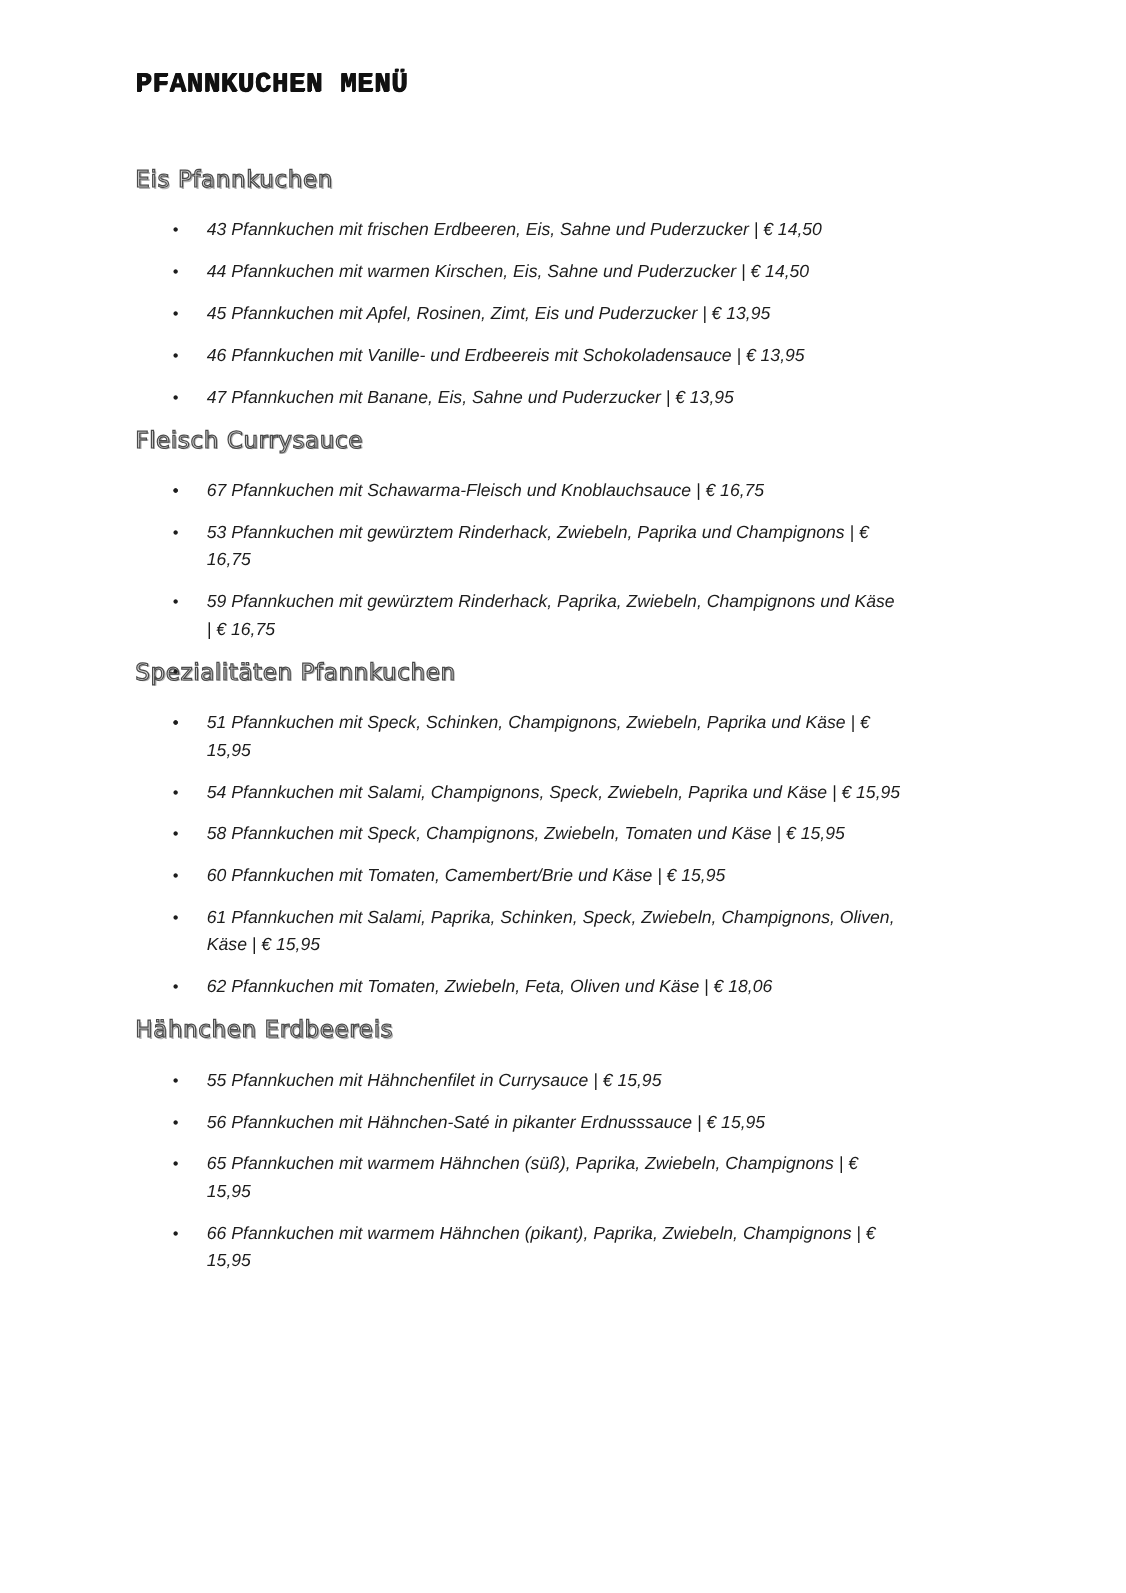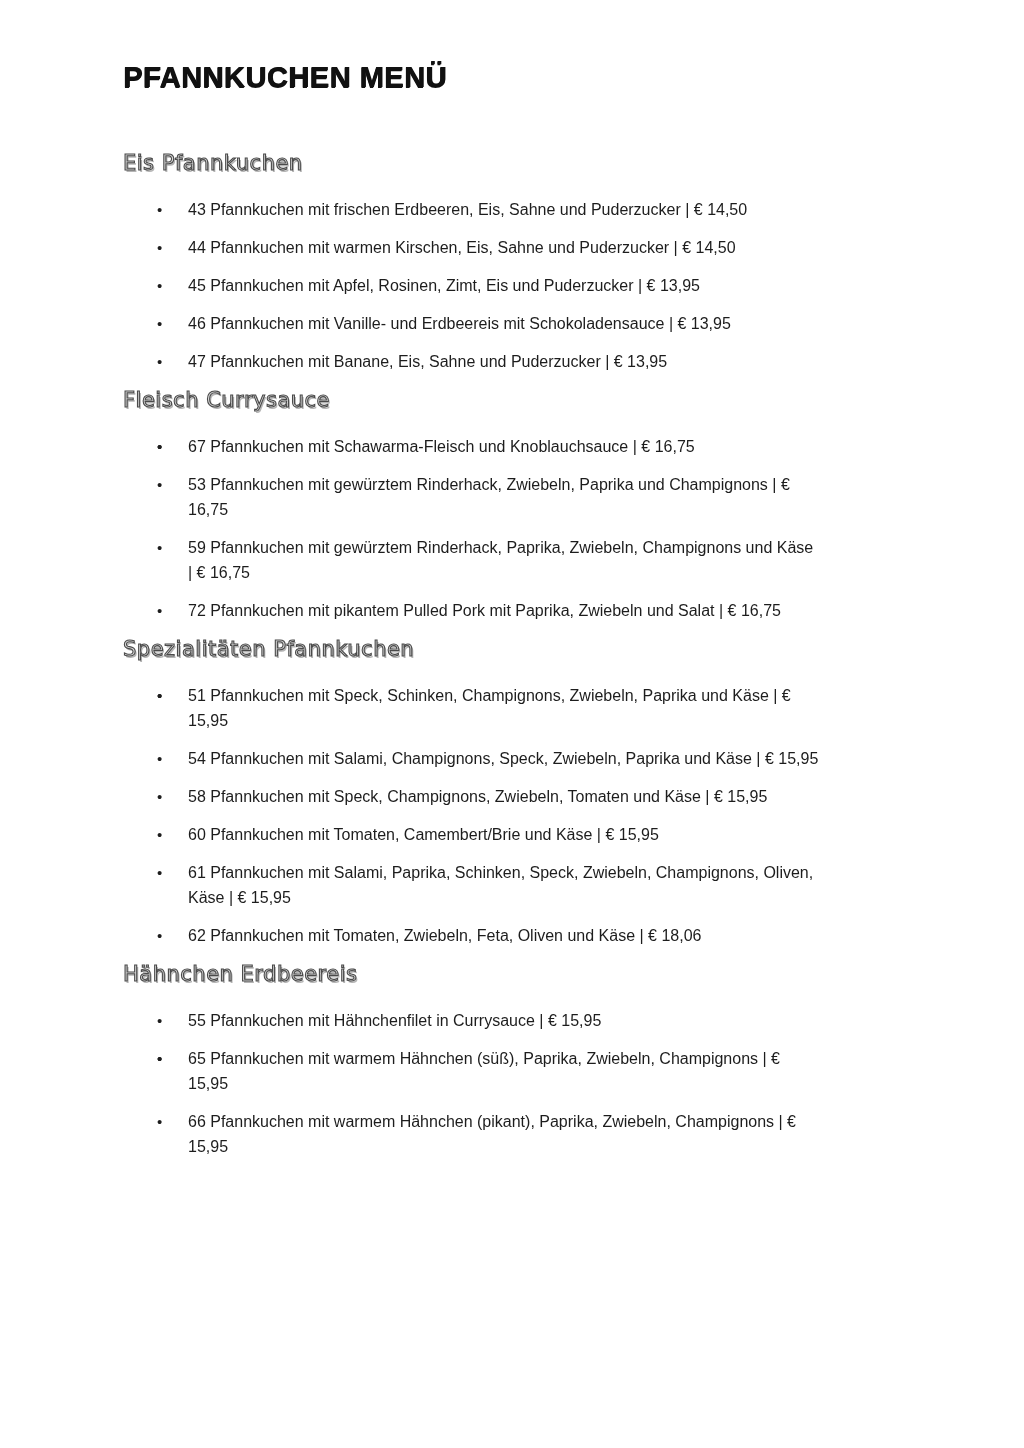--- a/index.html
+++ b/index.html
@@ -14,22 +14,22 @@
   .page {
     width: 1024px;
     min-height: 1448px;
     background: var(--bg);
     padding: 58px 114px 40px 123px;
     font-family: "Liberation Sans", sans-serif;
     color: var(--text);
   }
   h1.page-title {
     margin: 0 0 54px 0;
-    font-family: Liberation Sans, sans-serif;
-    font-size: 29px;
+    font-family: Liberation Mono, monospace;
+    font-size: 25px;
     line-height: 38px;
     font-weight: 800;
     letter-spacing: 0.5px;
     color: var(--title);
     text-shadow: 0.8px 0 0 var(--title), 0 0.5px 0 var(--title);
   }
   h2.section-heading {
     margin: 4px 0 21px 0;
     font-family: "DejaVu Sans", sans-serif;
     font-size: 21px;
@@ -55,20 +55,21 @@
   }
   li.menu-item .bullet {
     position: absolute;
     left: 34px;
     top: 0;
     font-size: 15px;
     line-height: 25px;
   }
   li.menu-item .item-text {
     white-space: pre-line;
+    font-style: italic;
   }
 </style>
 </head>
 <body>
 
 <div class="page">
   <h1 class="page-title">PFANNKUCHEN MENÜ</h1>
   <div id="sections-root">
   <section class="menu-section">
     <h2 class="section-heading">Eis Pfannkuchen</h2>
@@ -119,21 +120,20 @@
   </li>
 
   <li class="menu-item">
     <span class="bullet">•</span>
     <span class="item-text">59 Pfannkuchen mit gewürztem Rinderhack, Paprika, Zwiebeln, Champignons und Käse
 | € 16,75</span>
   </li>
 
   <li class="menu-item">
     <span class="bullet">•</span>
-    <span class="item-text">72 Pfannkuchen mit pikantem Pulled Pork mit Paprika, Zwiebeln und Salat | € 16,75</span>
   </li>
 </ul>
   </section>
 
   <section class="menu-section">
     <h2 class="section-heading">Spezialitäten Pfannkuchen</h2>
     <ul class="item-list">
   <li class="menu-item">
     <span class="bullet">•</span>
   </li>
@@ -175,20 +175,21 @@
   <section class="menu-section">
     <h2 class="section-heading">Hähnchen Erdbeereis</h2>
     <ul class="item-list">
   <li class="menu-item">
     <span class="bullet">•</span>
     <span class="item-text">55 Pfannkuchen mit Hähnchenfilet in Currysauce | € 15,95</span>
   </li>
 
   <li class="menu-item">
     <span class="bullet">•</span>
+    <span class="item-text">56 Pfannkuchen mit Hähnchen-Saté in pikanter Erdnusssauce | € 15,95</span>
   </li>
 
   <li class="menu-item">
     <span class="bullet">•</span>
     <span class="item-text">65 Pfannkuchen mit warmem Hähnchen (süß), Paprika, Zwiebeln, Champignons | €
 15,95</span>
   </li>
 
   <li class="menu-item">
     <span class="bullet">•</span>

